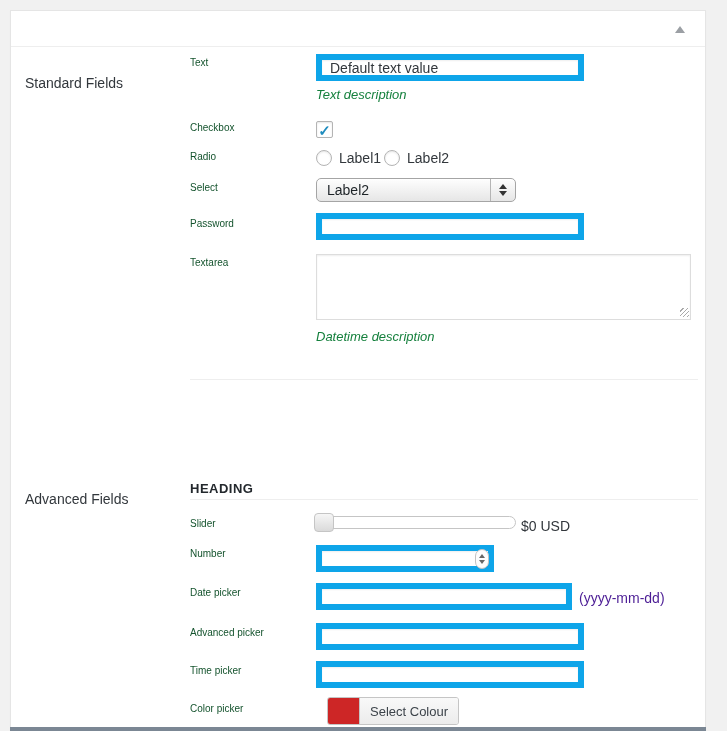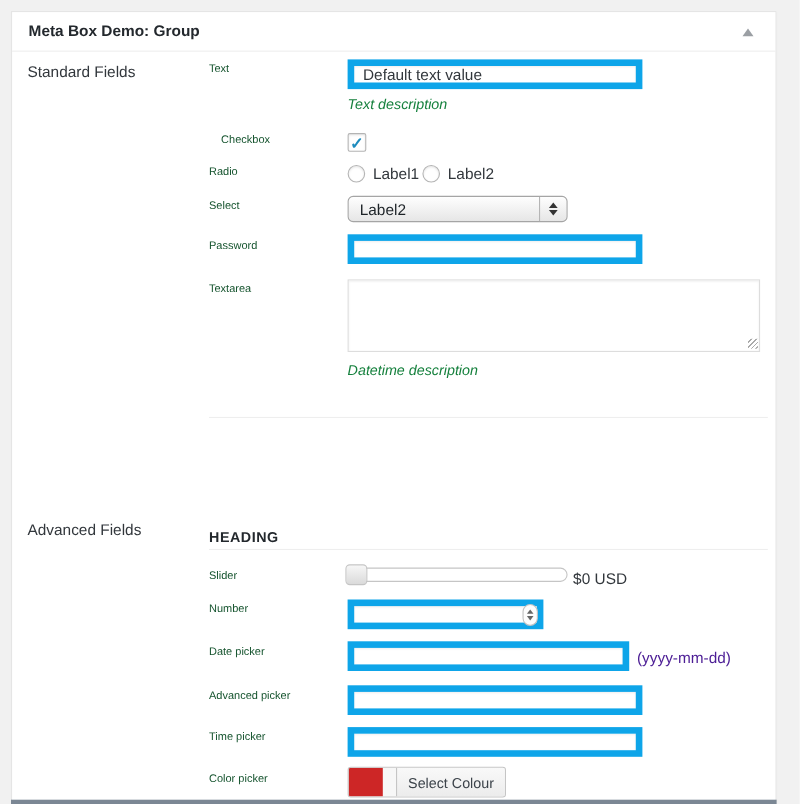--- a/index.html
+++ b/index.html
@@ -21,21 +21,21 @@
     position:absolute; right:10px; top:0; width:30px; height:36px;
     background:none; border:none; cursor:pointer;
   }
   .tri-up{
     position:absolute; right:10px; top:15px; width:0; height:0;
     border-left:5px solid transparent; border-right:5px solid transparent;
     border-bottom:7px solid #9b9fa4;
   }
 
   .abs{ position:absolute; }
-  .grp-label{ font-size:14px; color:#32373c; }
+  .grp-label{ font-size:14px; color:#32373c;margin-top:18px; }
   .fld-label{ font-size:10px; color:#14532d; }
   .desc{ font-size:13px; font-style:italic; color:#15803d; }
 
   .txt-input{
     position:absolute; height:27px; border:6px solid #0ea5e9; background:#fff;
     box-shadow:inset 0 1px 2px rgba(0,0,0,.07);
     font-family:"Liberation Sans", sans-serif; font-size:14px; color:#32373c;
     padding:0 8px; border-radius:0; outline:none;
   }
   .txtarea{
@@ -121,33 +121,32 @@
   }
 
   .bottom-edge{ position:absolute; left:10px; top:727px; width:696px; height:4px; background:#7b8794; }
 </style>
 </head>
 <body>
 
 <div class="postbox">
 
   <div class="postbox-header">
-    <span class="postbox-title">Meta Box Demo: Group</span>
     <button class="toggle-btn">
       <span class="tri-up"></span>
     </button>
   </div>
 
   <span class="abs grp-label" style="left:14px; top:46px;">Standard Fields</span>
 
   <span class="abs fld-label" style="left:179px; top:46px;">Text</span>
   <input class="txt-input" style="left: 305px; top: 43px; width: 268px;" type="text" value="Default text value">
   <span class="abs desc" style="left:305px; top:76px;">Text description</span>
 
-  <span class="abs fld-label" style="left:179px; top:111px;margin-left:11px;">Checkbox</span>
+  <span class="abs fld-label" style="left:179px; top:111px;">Checkbox</span>
   <div class="checkbox" style="left:305px; top:110px;">
     <span class="mark">✓</span>
   </div>
 
   <span class="abs fld-label" style="left:179px; top:140px;">Radio</span>
   <div class="radio-group" style="left:305px; top:139px;justify-content:flex-end;">
     <span class="radio-circle"></span>
     <span class="radio-label">Label1</span>
     <span class="radio-circle"></span>
     <span class="radio-label">Label2</span>
@@ -194,20 +193,20 @@
   <input class="txt-input" style="left: 305px; top: 572px; width: 256px;" type="text" value="">
   <span class="hint" style="left:568px; top:579px;">(yyyy-mm-dd)</span>
 
   <span class="abs fld-label" style="left:179px; top:616px;">Advanced picker</span>
   <input class="txt-input" style="left: 305px; top: 612px; width: 268px;" type="text" value="">
 
   <span class="abs fld-label" style="left:179px; top:654px;">Time picker</span>
   <input class="txt-input" style="left: 305px; top: 650px; width: 268px;" type="text" value="">
 
   <span class="abs fld-label" style="left:179px; top:692px;">Color picker</span>
-  <div class="color-widget" style="left:305px; top:686px;gap:12px;">
+  <div class="color-widget" style="left:316px; top:686px;">
     <span class="color-swatch" style="background: rgb(205, 38, 38);"></span>
     <span class="color-btn">Select Colour</span>
   </div>
 
 </div>
 
 <div class="bottom-edge"></div>
 
 </body></html>

